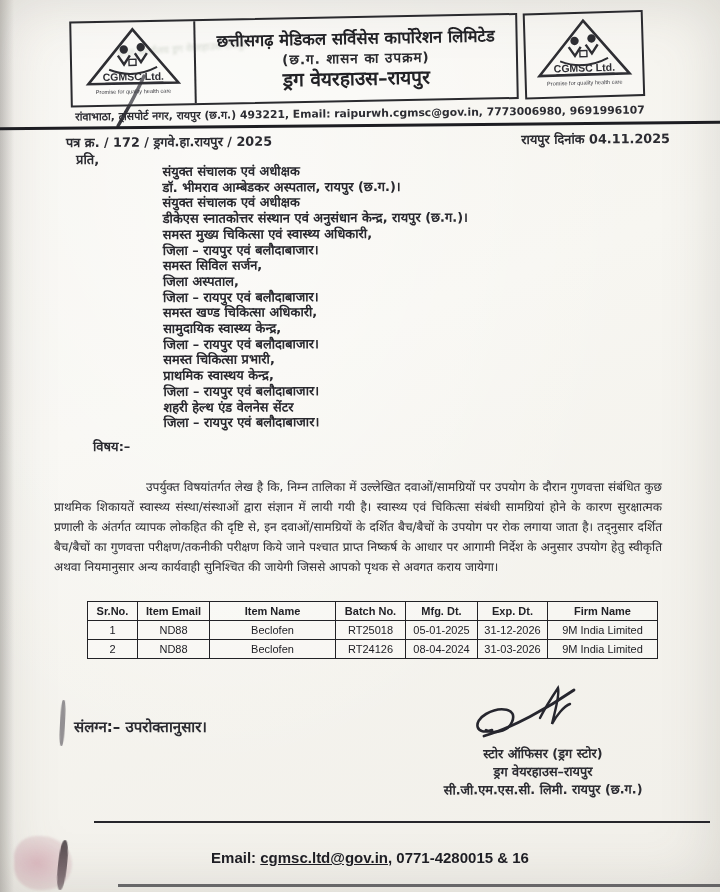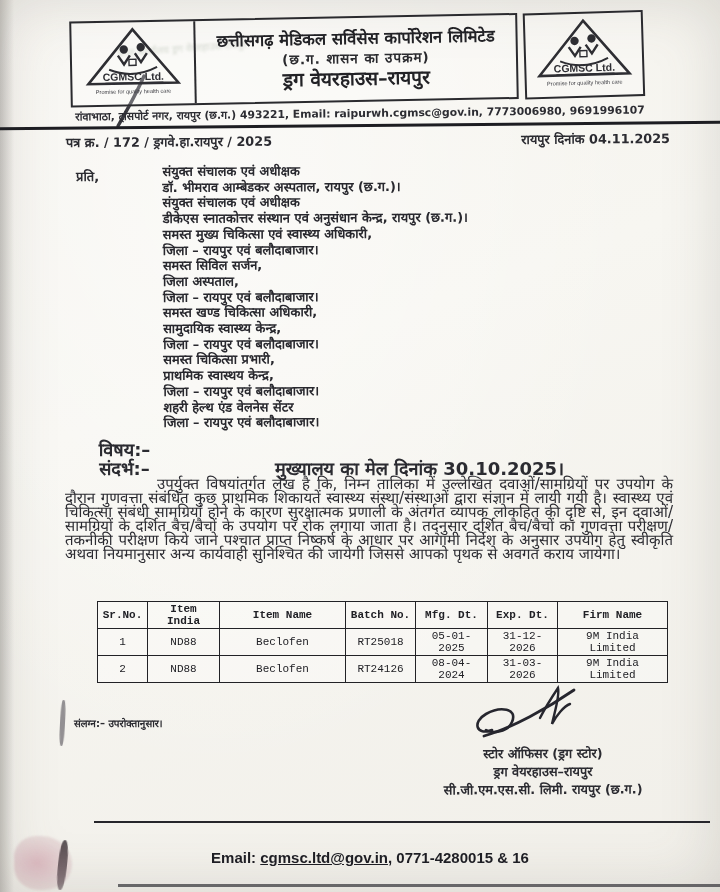--- a/index.html
+++ b/index.html
@@ -60,61 +60,61 @@
     background: #1d1d22; transform: rotate(-0.5deg);
   }
 
   
   .meta-row {
     position: absolute; top: 131px; left: 66px; width: 604px;
     display: flex; justify-content: space-between;
     font-size: 12.8px; font-weight: 600;
     transform: rotate(-0.4deg);
   }
-  .prati { position: absolute; top: 167px; left: 76px; font-size: 13px; font-weight: 600; }
+  .prati { position: absolute; top: 150px; left: 76px; font-size: 13px; font-weight: 600; }
 
   .addressees {
     position: absolute; top: 163px; left: 163px; width: 430px;
     font-size: 12.9px; line-height: 15.7px; font-weight: 600; color: #28282e;
     transform: rotate(-0.25deg);
   }
 
   
-  .subj-row { position: absolute; left: 86px; width: 590px; display: flex; font-size: 18px; font-weight: 600; text-align: center; }
+  .subj-row { position: absolute; left: 93px; width: 590px; display: flex; font-size: 13px; font-weight: 600; }
   .subj-row .lbl { width: 77px; flex: none; }
   .subj-row .txt { flex: 1; }
   #subject-row   { top: 437px; }
   #reference-row { top: 456px; }
 
   
   .body-para {
-    position: absolute; left: 65px; width: 608px;
-    font-size: 15px; line-height: 14px; text-align: justify;
+    position: absolute; left: 54px; width: 608px;
+    font-size: 12px; line-height: 20px; text-align: justify;
     text-indent: 92px; color: #2b2b31; font-weight: 500;
   }
   #para1 { top: 477px; }
   #para2 { top: 666px; }
 
   
   .stock-table {
-    position: absolute; top: 601px; left: 97px;
-    border-collapse: collapse; font-family: Liberation Mono, monospace;
+    position: absolute; top: 601px; left: 87px;
+    border-collapse: collapse; font-family: Liberation Sans, sans-serif;
     background: rgba(255,255,255,0.3);
   }
   .stock-table th, .stock-table td {
     border: 1.6px solid #222226; font-size: 11px; padding: 1px 4px;
     text-align: center; height: 19px; color: #212126;
   }
   .stock-table th { font-weight: bold; }
   .col-sr   { width: 50px; }  .col-code { width: 72px; }
   .col-name { width: 126px; } .col-batch{ width: 70px; }
   .col-mfg  { width: 72px; }  .col-exp  { width: 70px; }
   .col-firm { width: 110px; }
 
-  .enclosure { position: absolute; top: 716px; left: 74px; font-size: 10px; font-weight: 600; }
+  .enclosure { position: absolute; top: 716px; left: 74px; font-size: 15px; font-weight: 600; }
 
   
   .signature-svg { position: absolute; top: 684px; left: 462px; width: 140px; height: 64px; }
   .sign-block {
     position: absolute; top: 745px; left: 412px; width: 262px;
     text-align: center; font-size: 12.8px; font-weight: 600; line-height: 18px;
     transform: rotate(-0.3deg);
   }
 
   
@@ -230,32 +230,28 @@
     <div>समस्त चिकित्सा प्रभारी,</div>
     <div>प्राथमिक स्वास्थय केन्द्र,</div>
     <div>जिला – रायपुर एवं बलौदाबाजार।</div>
     <div>शहरी हेल्थ एंड वेलनेस सेंटर</div>
     <div>जिला – रायपुर एवं बलौदाबाजार।</div>
   </div>
 
   <div class="subj-row dev" id="subject-row">
     <span class="lbl">विषय:–</span>
   </div>
-  <div class="subj-row dev" id="reference-row">
-    <span class="lbl">संदर्भ:–</span>
-    <span class="txt">मुख्यालय का मेल दिनांक 30.10.2025।</span>
-  </div>
 
   <div class="body-para dev" id="para1">उपर्युक्त विषयांतर्गत लेख है कि, निम्न तालिका में उल्लेखित दवाओं/सामग्रियों पर उपयोग के दौरान गुणवत्ता संबंधित कुछ प्राथमिक शिकायतें स्वास्थ्य संस्था/संस्थाओं द्वारा संज्ञान में लायी गयी है। स्वास्थ्य एवं चिकित्सा संबंधी सामग्रियां होने के कारण सुरक्षात्मक प्रणाली के अंतर्गत व्यापक लोकहित की दृष्टि से, इन दवाओं/सामग्रियों के दर्शित बैच/बैचों के उपयोग पर रोक लगाया जाता है। तद्नुसार दर्शित बैच/बैचों का गुणवत्ता परीक्षण/तकनीकी परीक्षण किये जाने पश्चात प्राप्त निष्कर्ष के आधार पर आगामी निर्देश के अनुसार उपयोग हेतु स्वीकृति अथवा नियमानुसार अन्य कार्यवाही सुनिश्चित की जायेगी जिससे आपको पृथक से अवगत कराय जायेगा।</div>
 
   <table class="stock-table">
     <thead>
       <tr>
         <th class="col-sr">Sr.No.</th>
-        <th class="col-code">Item India</th>
+        <th class="col-code">Item Email</th>
         <th class="col-name">Item Name</th>
         <th class="col-batch">Batch No.</th>
         <th class="col-mfg">Mfg. Dt.</th>
         <th class="col-exp">Exp. Dt.</th>
         <th class="col-firm">Firm Name</th>
       </tr>
     </thead>
     <tbody>
       <tr>
         <td>1</td>

